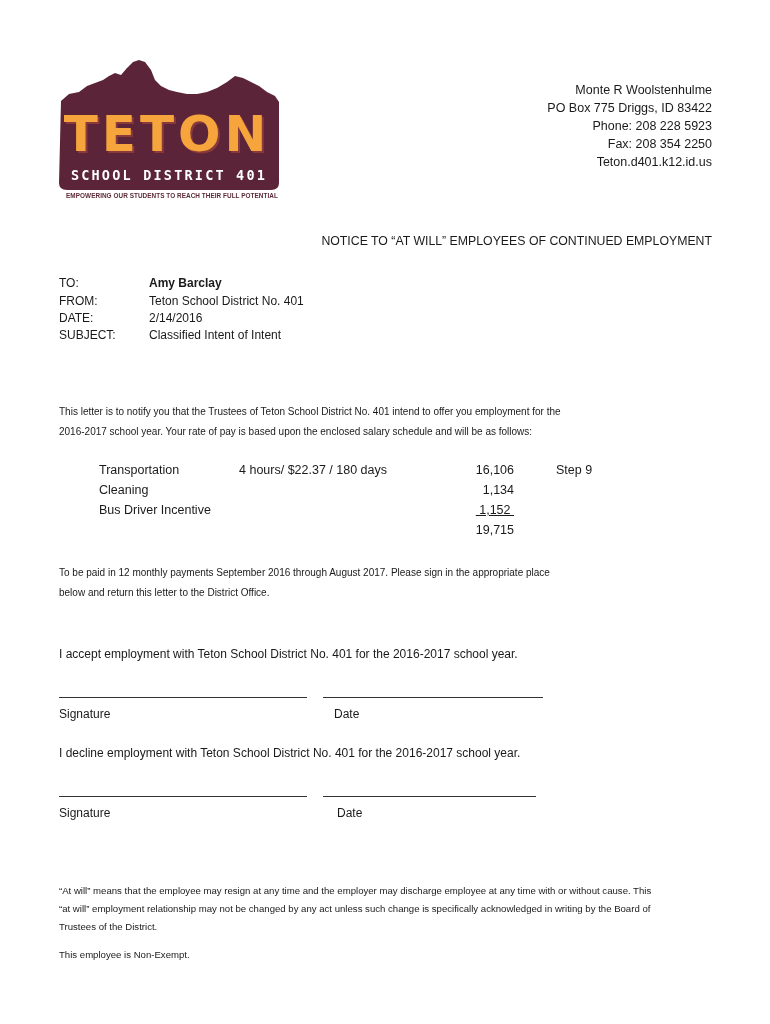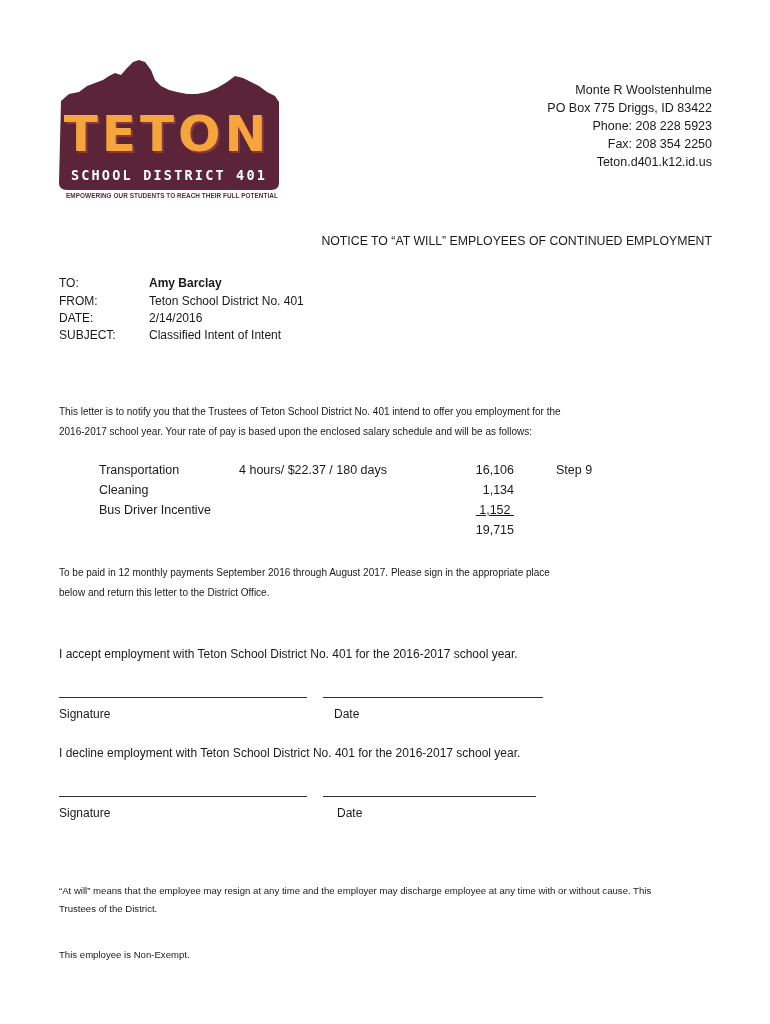--- a/index.html
+++ b/index.html
@@ -95,15 +95,16 @@
 <div class="abs t13" style="left:334px;top:705px">Date</div>
 
 <div class="abs t13" style="left:59px;top:744px">I decline employment with Teton School District No. 401 for the 2016-2017 school year.</div>
 <div class="sigline" style="left:59px;top:796px;width:248px"></div>
 <div class="sigline" style="left:323px;top:796px;width:213px"></div>
 <div class="abs t13" style="left:59px;top:804px">Signature</div>
 <div class="abs t13" style="left:337px;top:804px">Date</div>
 
 <div class="abs small" style="top:882px">
   <div>“At will” means that the employee may resign at any time and the employer may discharge employee at any time with or without cause. This</div>
+  <div>“at will” employment relationship may not be changed by any act unless such change is specifically acknowledged in writing by the Board of</div>
   <div>Trustees of the District.</div>
 </div>
 <div class="abs small" style="top:946px">This employee is Non-Exempt.</div>
 
 </body></html>

